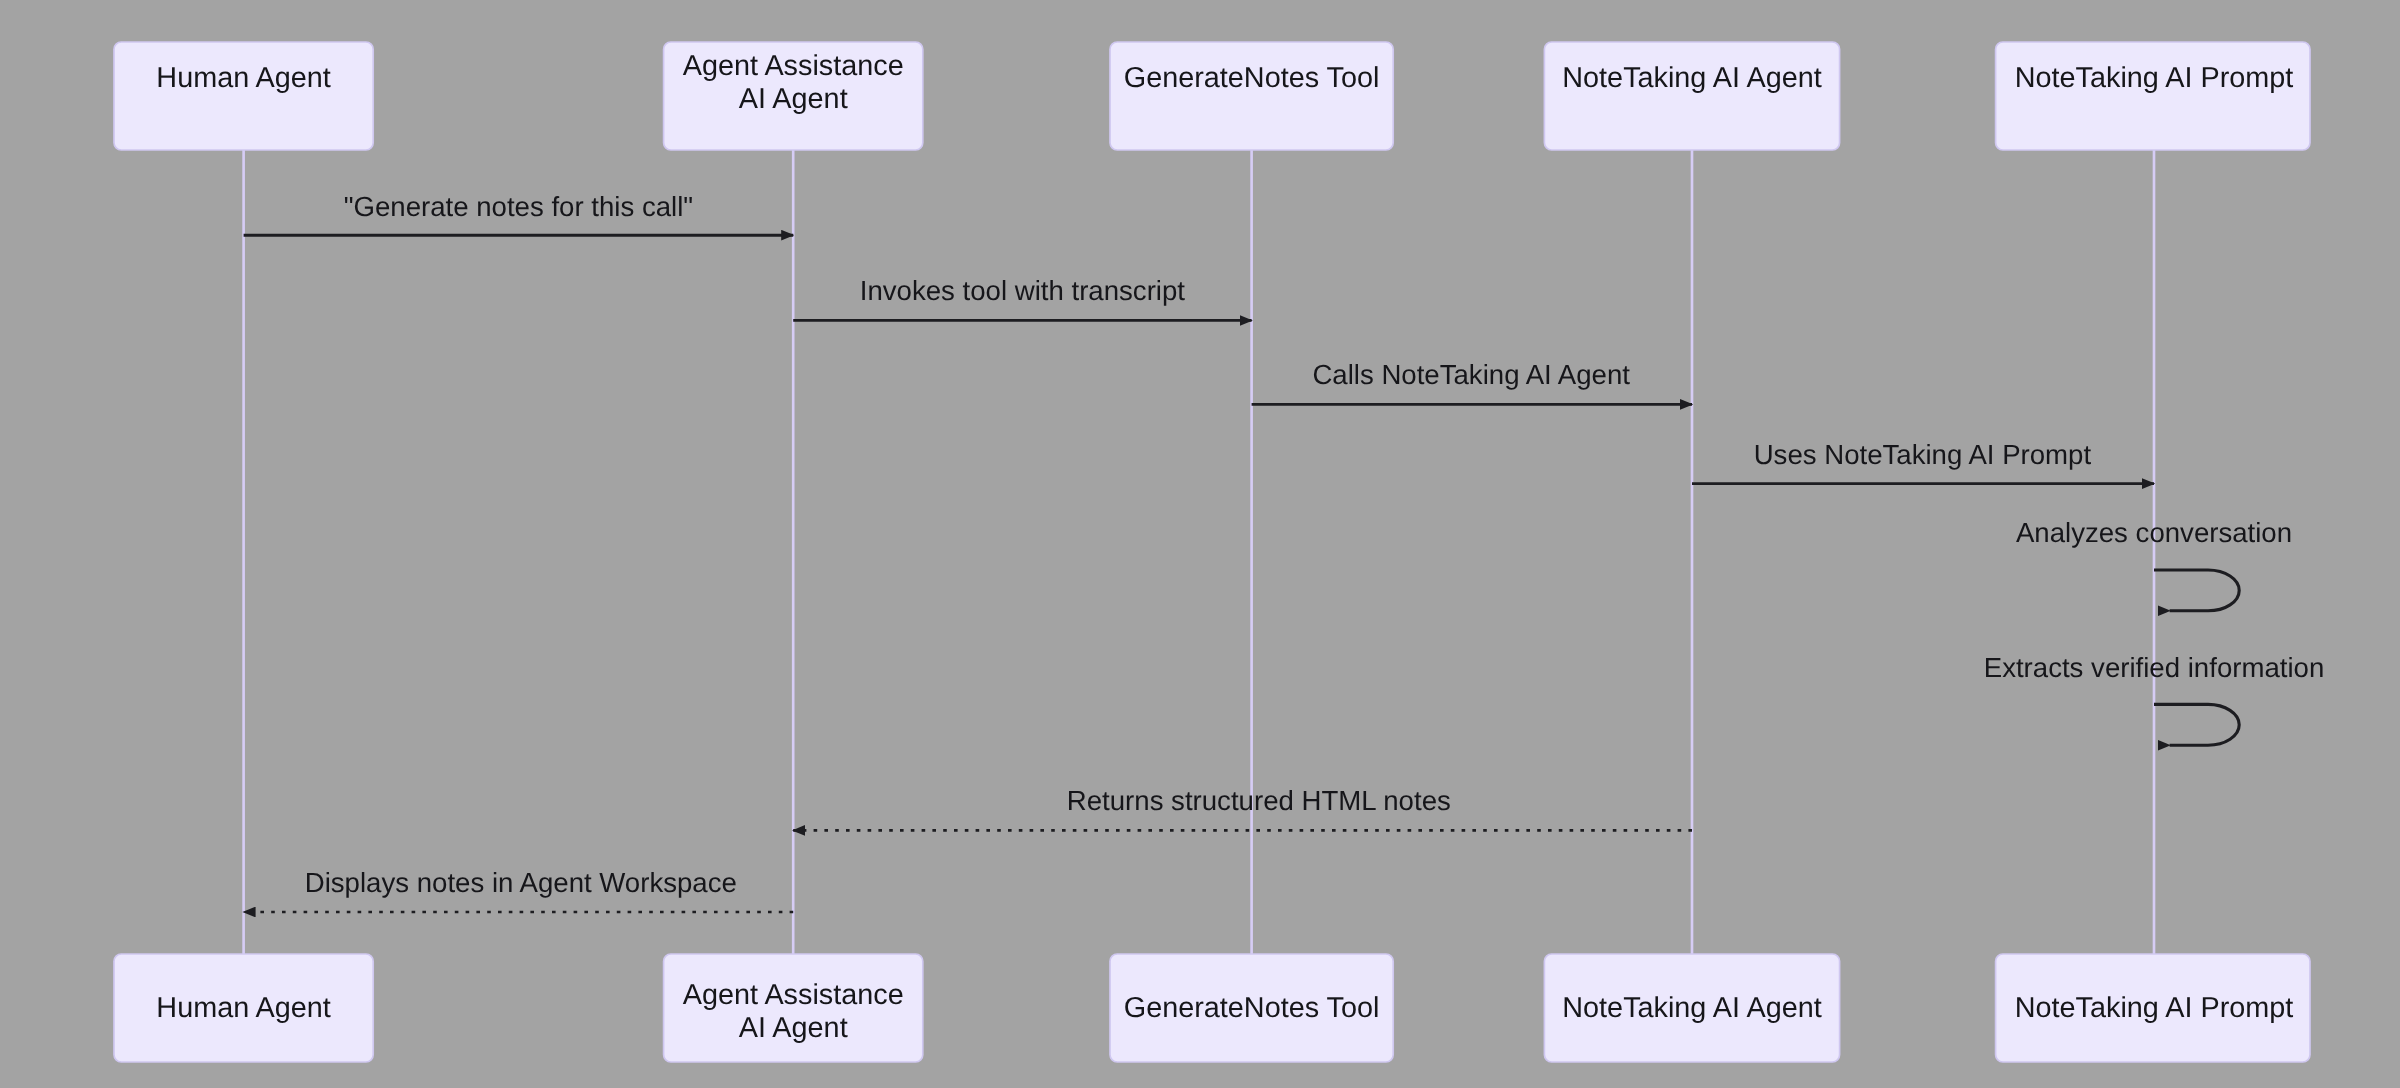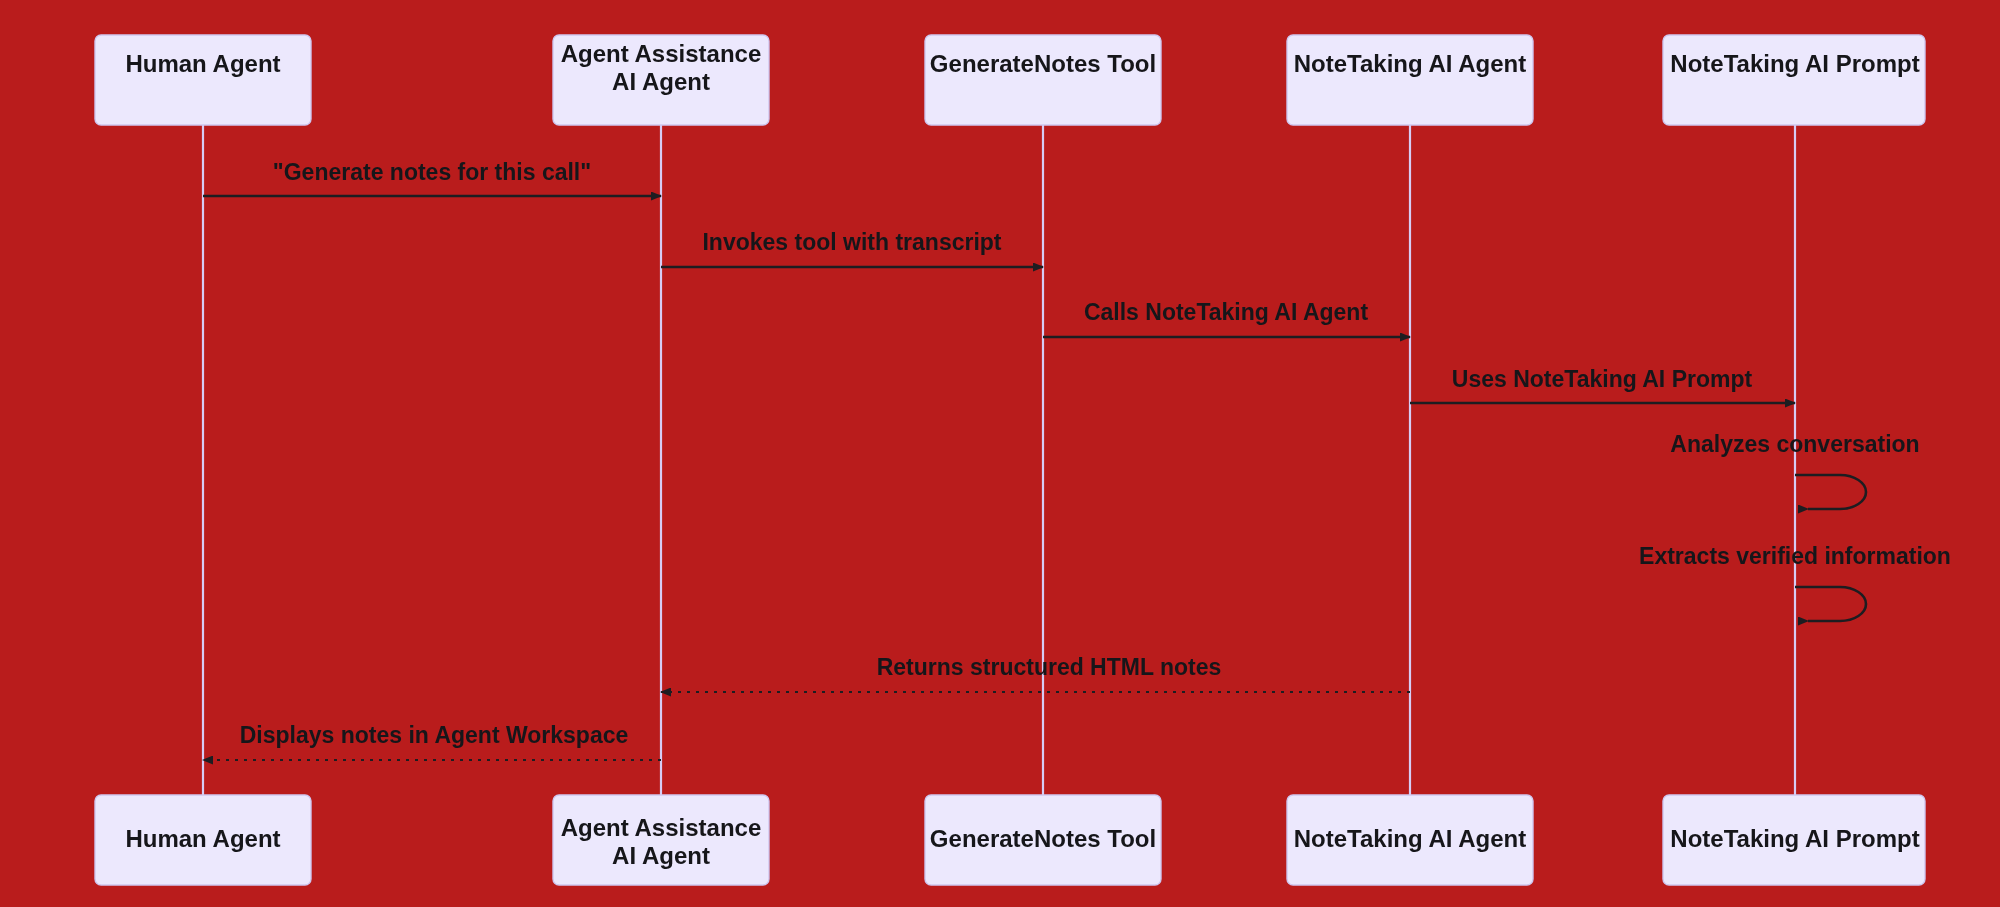--- a/index.html
+++ b/index.html
@@ -8,23 +8,22 @@
     background: #ffffff;
   }
   body {
     font-family: "Liberation Sans", "DejaVu Sans", sans-serif;
     -webkit-font-smoothing: antialiased;
   }
   #diagram-root {
     position: relative;
     width: 2000px;
     height: 907px;
-    background: #b91c1c;
+    background: #a3a3a3;
     overflow: hidden;
-    font-weight: bold;
   }
   #diagram-svg {
     position: absolute;
     left: 0;
     top: 0;
     width: 2000px;
     height: 907px;
     display: block;
   }
   .actor-box rect {

